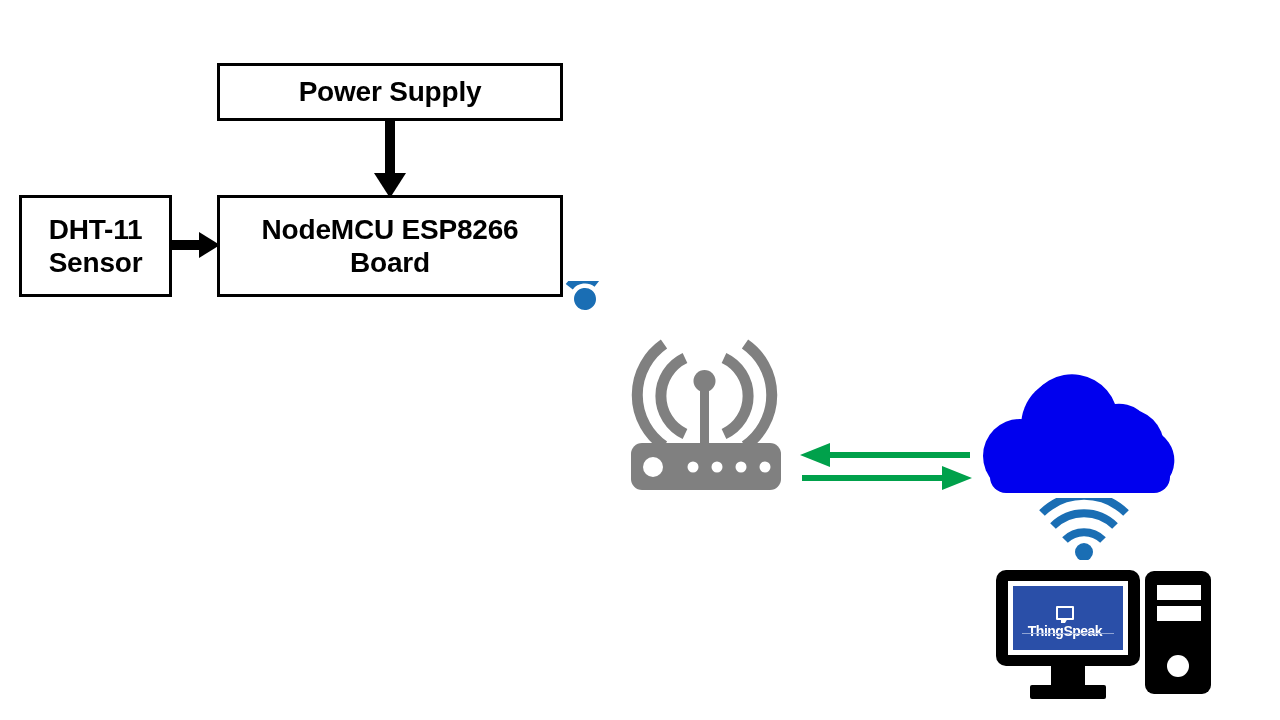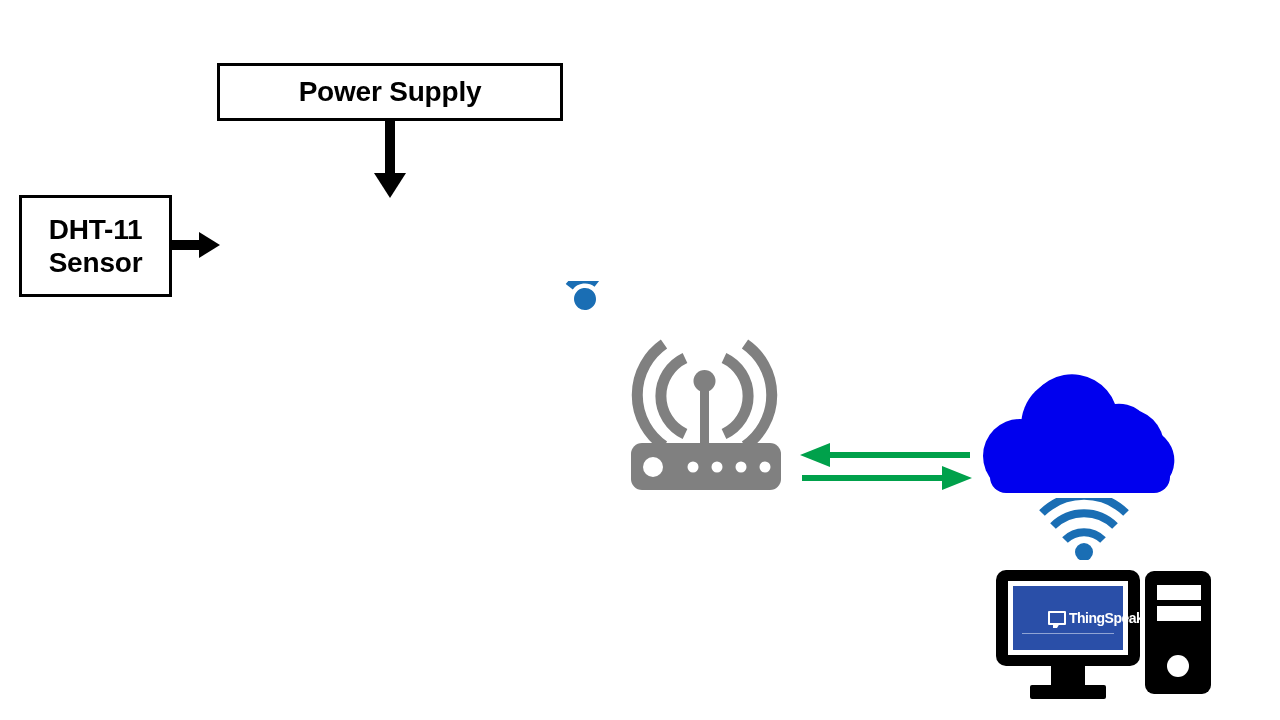--- a/index.html
+++ b/index.html
@@ -94,26 +94,27 @@
   #router-icon  { left: 628px; top: 336px;  width: 156px; height: 155px; }
   #cloud-icon   { left: 982px; top: 374px;  width: 202px; height: 120px; }
   #wifi-cloud   { left: 1038px; top: 498px; width: 92px;  height: 62px; }
   #arrows-green { left: 800px; top: 438px;  width: 172px; height: 55px; }
   #monitor-icon { left: 994px; top: 568px;  width: 148px; height: 133px; }
   #tower-icon   { left: 1143px; top: 569px; width: 70px;  height: 127px; }
 
   
   #screen-logo {
     position: absolute;
-    left: 1048px; top: 606px;
+    left: 1016px; top: 606px;
     width: 98px; height: 24px;
     display: flex;
     align-items: center;
     gap: 3px;
     pointer-events: none;
+    flex-direction: column;
   }
   #screen-logo .ts-bubble {
     width: 18px; height: 14px;
     box-sizing: border-box;
     border: 2px solid #ffffff;
     border-radius: 1px;
     position: relative;
     flex: 0 0 auto;
   }
   #screen-logo .ts-bubble::after {
@@ -147,20 +148,24 @@
 
   <div class="box" id="box-power">
     <span class="box-label">Power Supply</span>
   </div>
 
   <div class="box" id="box-dht">
     <span class="box-label">DHT-11
 Sensor</span>
   </div>
 
+  <div class="box" id="box-node">
+    <span class="box-label">NodeMCU ESP8266
+Board</span>
+  </div>
 
   <div class="arrow-v-line" id="arrow-ps-shaft"></div>
   <div id="arrow-ps-head"></div>
 
   <div id="arrow-dht-shaft"></div>
   <div id="arrow-dht-head"></div>
 
   <div class="icon-abs" id="wifi-esp">
     <svg viewBox="0 0 78 90" width="78" height="90" xmlns="http://www.w3.org/2000/svg">
       <g transform="rotate(128 22 18)">

